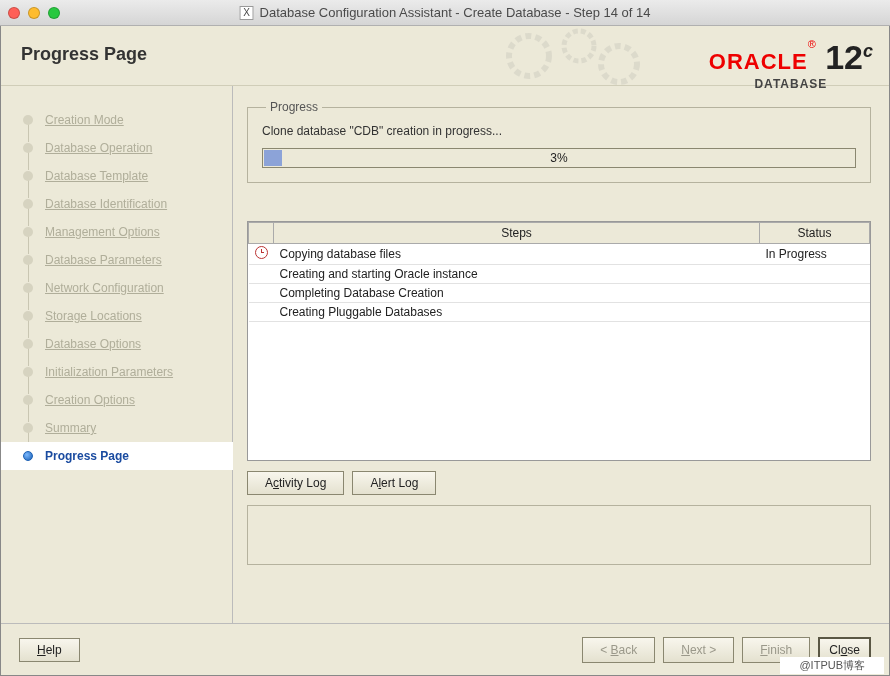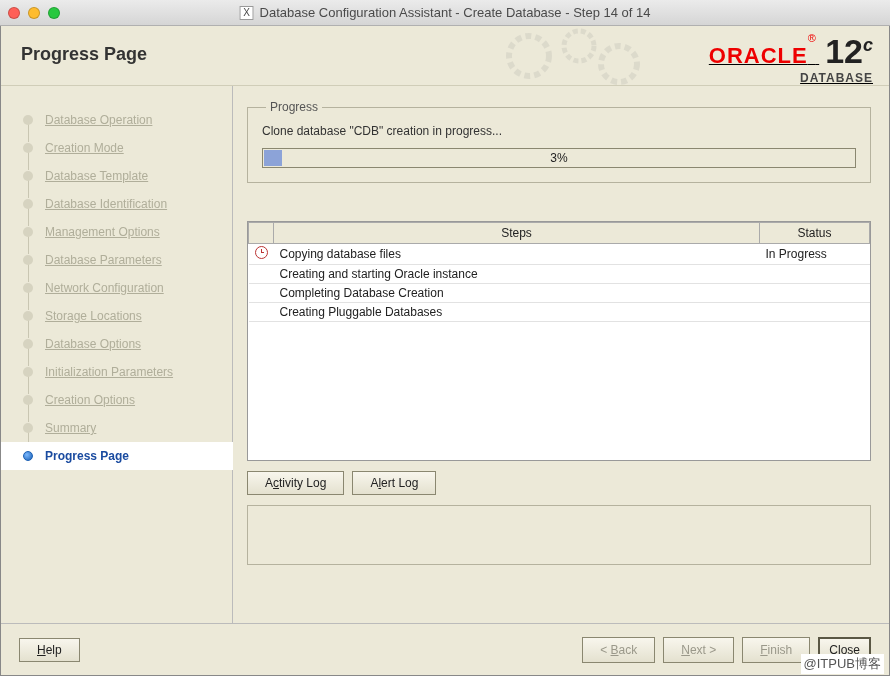--- a/index.html
+++ b/index.html
@@ -12,21 +12,21 @@
 .tl-yellow { background: #febc2e; }
 .tl-green { background: #28c840; }
 .title-center { position: absolute; left: 50%; transform: translateX(-50%); display: flex; align-items: center; gap: 6px; color: #4a4a4a; font-size: 13px; }
 .title-icon { width: 14px; height: 14px; border: 1px solid #999; display: inline-flex; align-items: center; justify-content: center; font-size: 10px; background: #fff; }
 
 .window-body { display: flex; flex-direction: column; height: 650px; background: #ece9d8; border: 1px solid #888; border-top: none; }
 
 .header { height: 60px; background: #ece9d8; position: relative; border-bottom: 1px solid #d0cdb8; }
 .header-title { position: absolute; left: 20px; top: 18px; font-size: 18px; color: #333; font-weight: bold; }
 .header-gears { position: absolute; right: 220px; top: 0; width: 180px; height: 60px; opacity: 0.15; }
-.header-logo { position: absolute; right: 16px; top: 6px; text-align: right; text-decoration: underline; }
+.header-logo { position: absolute; right: 16px; top: 12px; text-align: center; }
 .oracle-word { color: #e00; font-weight: bold; font-size: 22px; letter-spacing: 1px; }
 .oracle-db { color: #444; font-size: 12px; font-weight: bold; letter-spacing: 1px; }
 .oracle-ver { color: #222; font-size: 34px; font-weight: bold; display: inline-block; margin-left: 6px; }
 .oracle-ver sup { font-size: 18px; font-style: italic; }
 
 .main { flex: 1; display: flex; }
 .sidebar { width: 232px; border-right: 1px solid #bbb; padding: 20px 0 0 22px; }
 .step-item { display: flex; align-items: center; height: 28px; position: relative; }
 .step-bullet { width: 10px; height: 10px; border-radius: 50%; background: #d6d3c0; margin-right: 12px; z-index: 1; }
 .step-line { position: absolute; left: 4.5px; top: 16px; width: 1px; height: 20px; background: #c9c6b2; }
@@ -57,21 +57,21 @@
 .btn { background: linear-gradient(#f8f6ed, #e4e1cf); border: 1px solid #8a8770; padding: 4px 17px; font-size: 12px; cursor: pointer; color: #222; }
 .btn .u { text-decoration: underline; }
 .btn:disabled { color: #9a988a; cursor: default; }
 .btn.default { border: 2px solid #5a5744; padding: 4px 9px; }
 
 .empty-box { border: 1px solid #b5b29e; height: 60px; margin-top: 10px; }
 
 .footer { height: 52px; border-top: 1px solid #bbb; display: flex; align-items: center; padding: 0 18px; justify-content: space-between; }
 .footer-right { display: flex; gap: 8px; }
 
-.watermark { position: absolute; right: 6px; bottom: 2px; color: #555; font-size: 13px; background: #fff; padding: 1px 3px; }
+.watermark { position: absolute; right: 6px; bottom: 2px; color: #555; font-size: 11px; background: #fff; padding: 1px 19px; }
 </style>
 </head>
 <body>
 
 <div class="titlebar">
   <div class="traffic-lights">
     <div class="traffic-light tl-red"></div>
     <div class="traffic-light tl-yellow"></div>
     <div class="traffic-light tl-green"></div>
   </div>
@@ -94,26 +94,26 @@
       <span class="oracle-ver"><span>12</span><sup>c</sup></span>
       <div class="oracle-db">DATABASE</div>
     </div>
   </div>
 
   <div class="main">
     <div class="sidebar" id="sidebar">
         <div class="step-item">
           <span class="step-bullet"></span>
           <span class="step-line"></span>
+          <span class="step-label">Creation Mode</span>
+        </div>
+        <div class="step-item">
+          <span class="step-bullet"></span>
+          <span class="step-line"></span>
           <span class="step-label">Database Operation</span>
-        </div>
-        <div class="step-item">
-          <span class="step-bullet"></span>
-          <span class="step-line"></span>
-          <span class="step-label">Creation Mode</span>
         </div>
         <div class="step-item">
           <span class="step-bullet"></span>
           <span class="step-line"></span>
           <span class="step-label">Database Template</span>
         </div>
         <div class="step-item">
           <span class="step-bullet"></span>
           <span class="step-line"></span>
           <span class="step-label">Database Identification</span>

